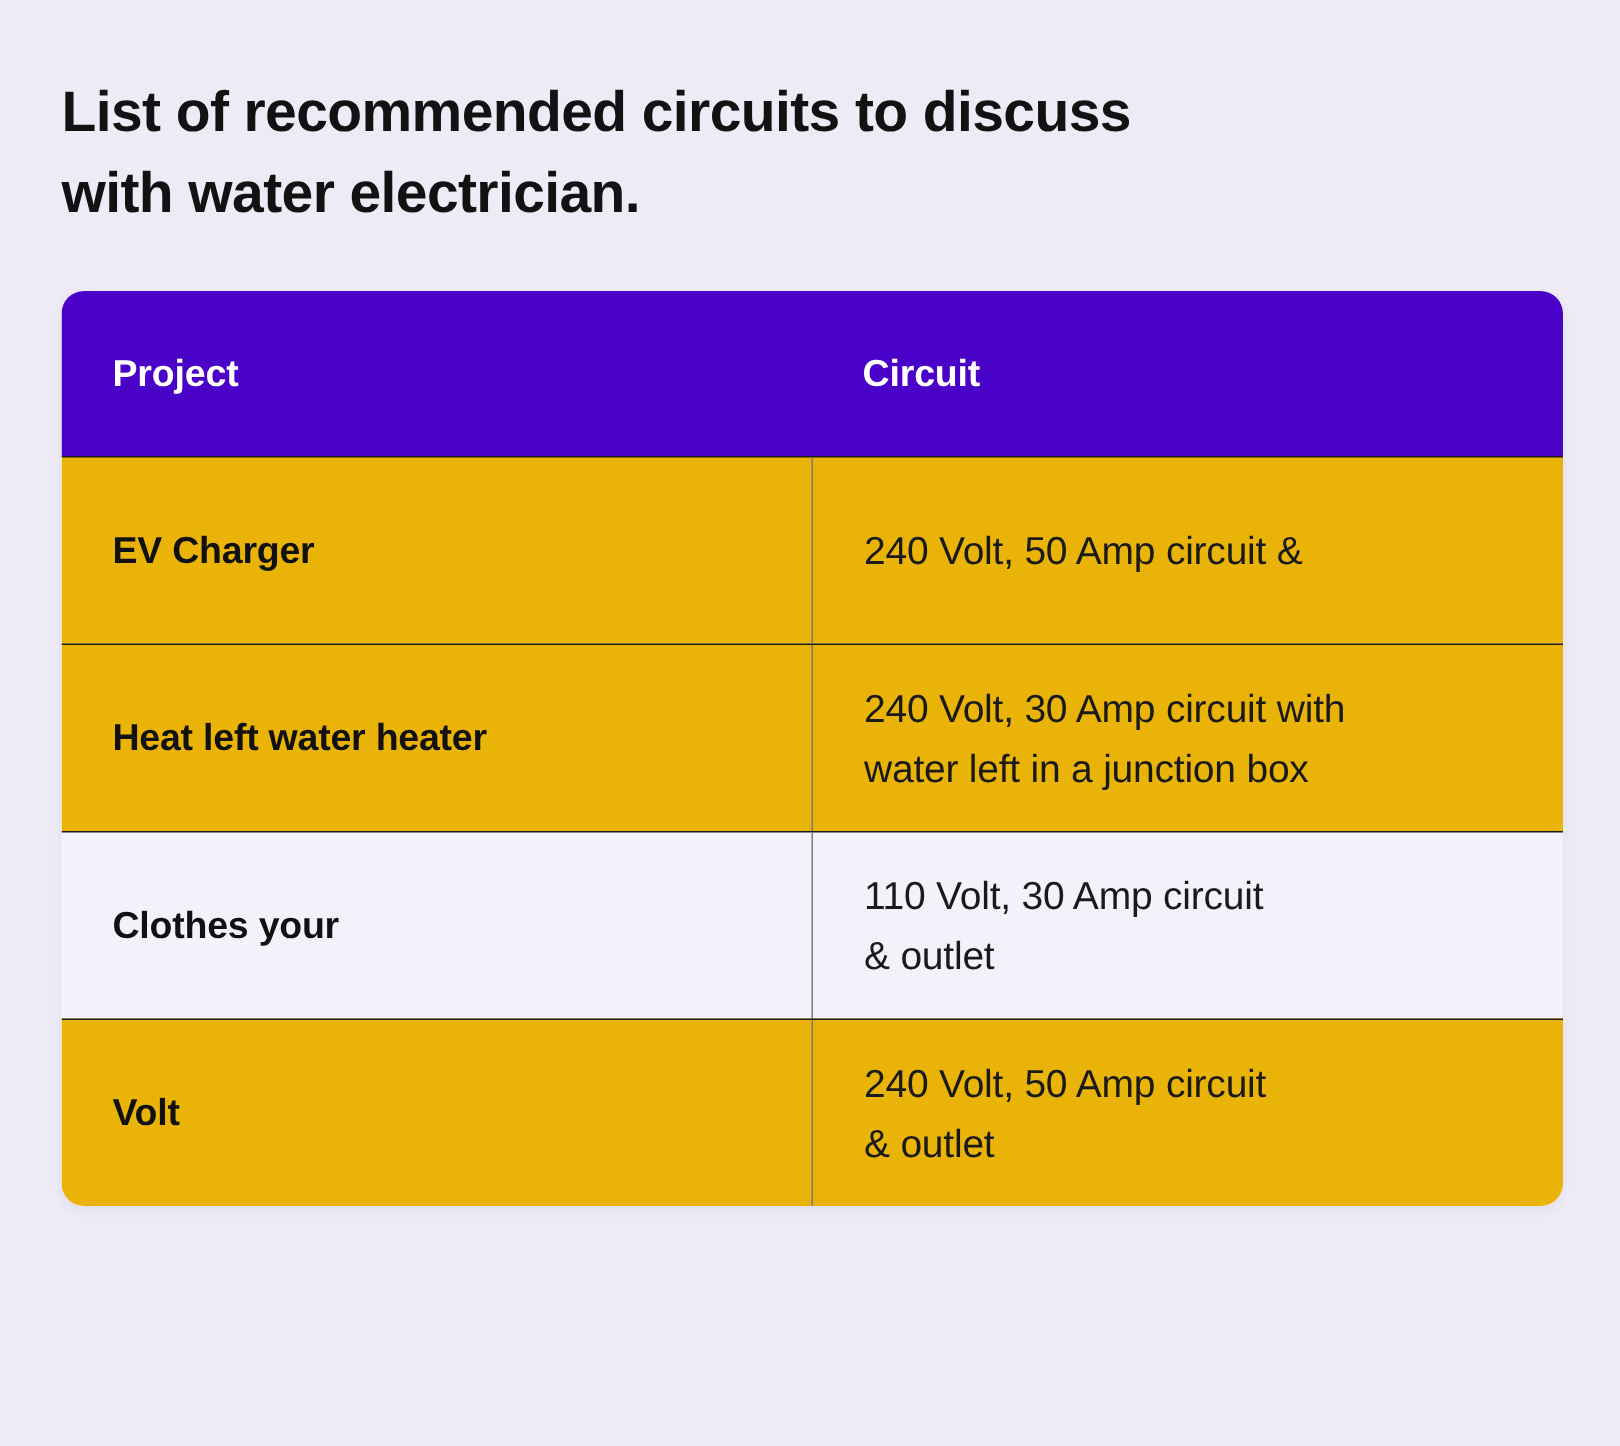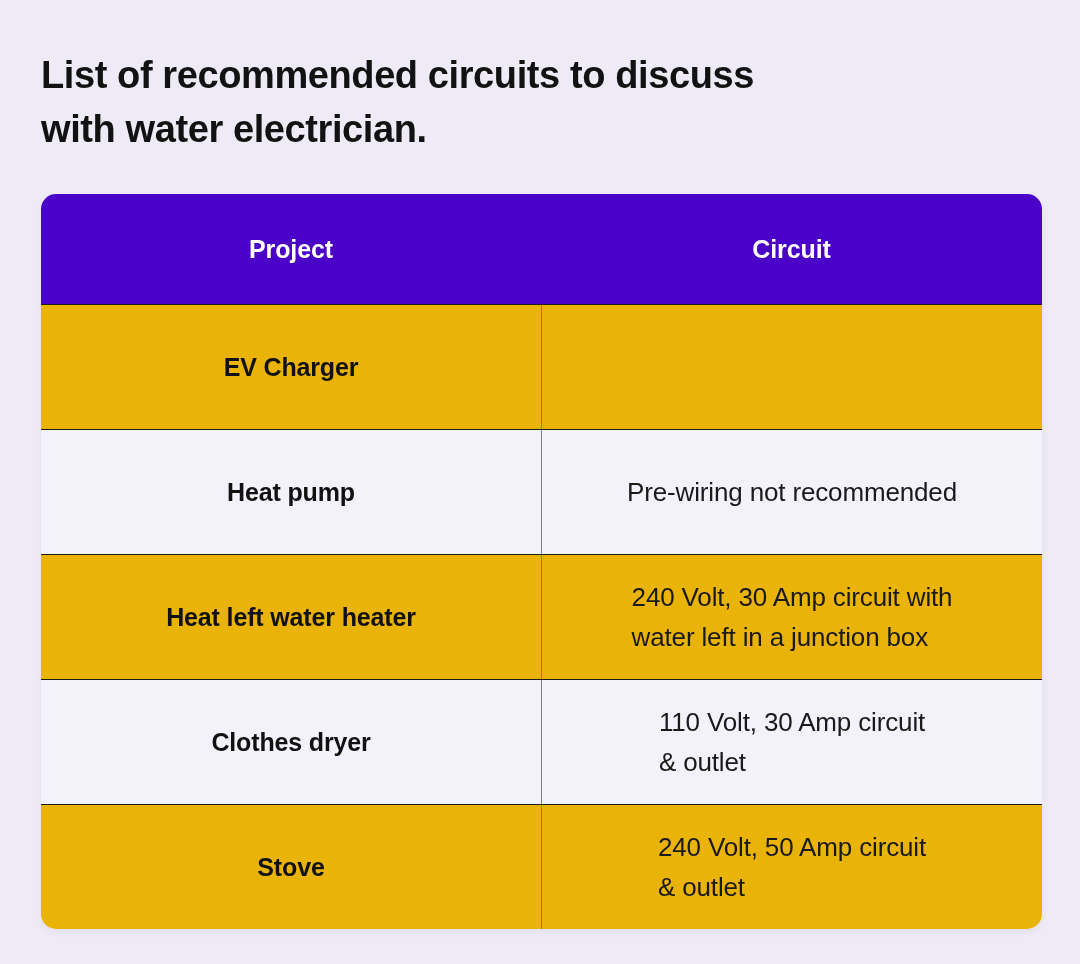--- a/index.html
+++ b/index.html
@@ -81,21 +81,20 @@
     background: #f3f1fa;
   }
   .row.data-row.plain {
     background: #eab308;
   }
 
   .cell {
     box-sizing: border-box;
     display: flex;
     align-items: center;
-    justify-content: center;
   }
   .cell.col-project {
     width: 500px;
     padding: 0 34px;
   }
   .cell.col-circuit {
     width: 501px;
     padding: 12px 34px;
     border-left: 1.5px solid #7a7a80;
   }
@@ -139,62 +138,53 @@
         <span class="cell-text">Circuit</span>
       </div>
     </div>
 
     <div class="row data-row plain">
       <div class="cell col-project">
         <span class="project-text">EV Charger</span>
       </div>
       <div class="cell col-circuit">
         <span class="circuit-text">
+          <span class="ln">240 Volt, 50 Amp circuit &amp;</span>
         </span>
       </div>
     </div>
 
-    <div class="row data-row stripe">
-      <div class="cell col-project">
-        <span class="project-text">Heat pump</span>
-      </div>
-      <div class="cell col-circuit">
-        <span class="circuit-text">
-          <span class="ln">Pre-wiring not recommended</span>
-        </span>
-      </div>
-    </div>
 
     <div class="row data-row plain">
       <div class="cell col-project">
         <span class="project-text">Heat left water heater</span>
       </div>
       <div class="cell col-circuit">
         <span class="circuit-text">
           <span class="ln">240 Volt, 30 Amp circuit with</span>
           <span class="ln">water left in a junction box</span>
         </span>
       </div>
     </div>
 
     <div class="row data-row stripe">
       <div class="cell col-project">
-        <span class="project-text">Clothes dryer</span>
+        <span class="project-text">Clothes your</span>
       </div>
       <div class="cell col-circuit">
         <span class="circuit-text">
           <span class="ln">110 Volt, 30 Amp circuit</span>
           <span class="ln">&amp; outlet</span>
         </span>
       </div>
     </div>
 
     <div class="row data-row plain">
       <div class="cell col-project">
-        <span class="project-text">Stove</span>
+        <span class="project-text">Volt</span>
       </div>
       <div class="cell col-circuit">
         <span class="circuit-text">
           <span class="ln">240 Volt, 50 Amp circuit</span>
           <span class="ln">&amp; outlet</span>
         </span>
       </div>
     </div>
 
   </div>

